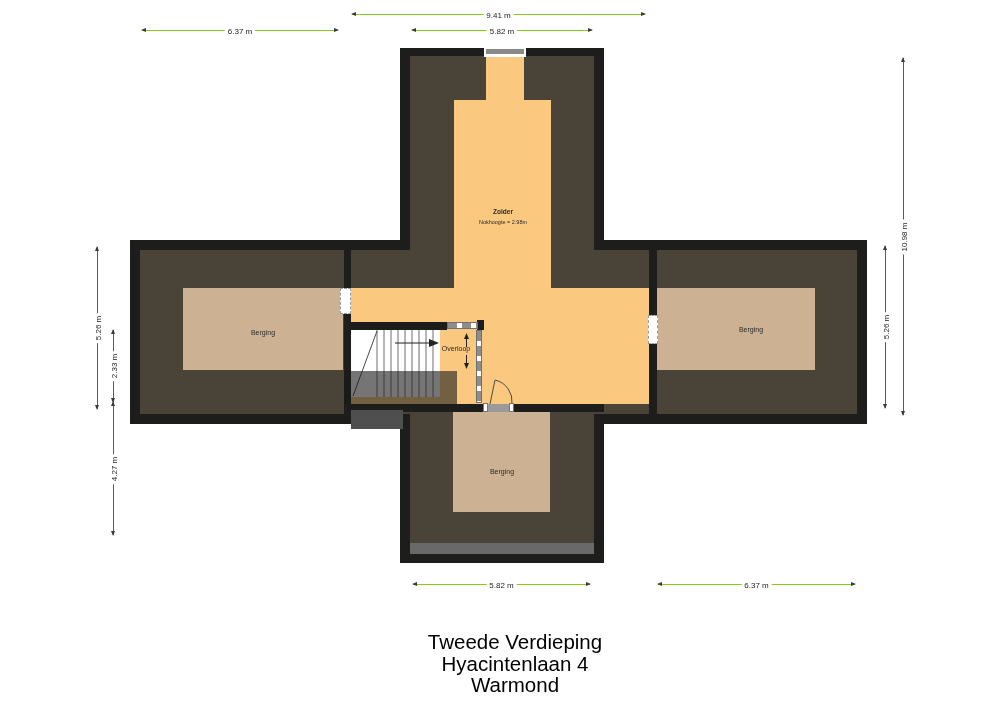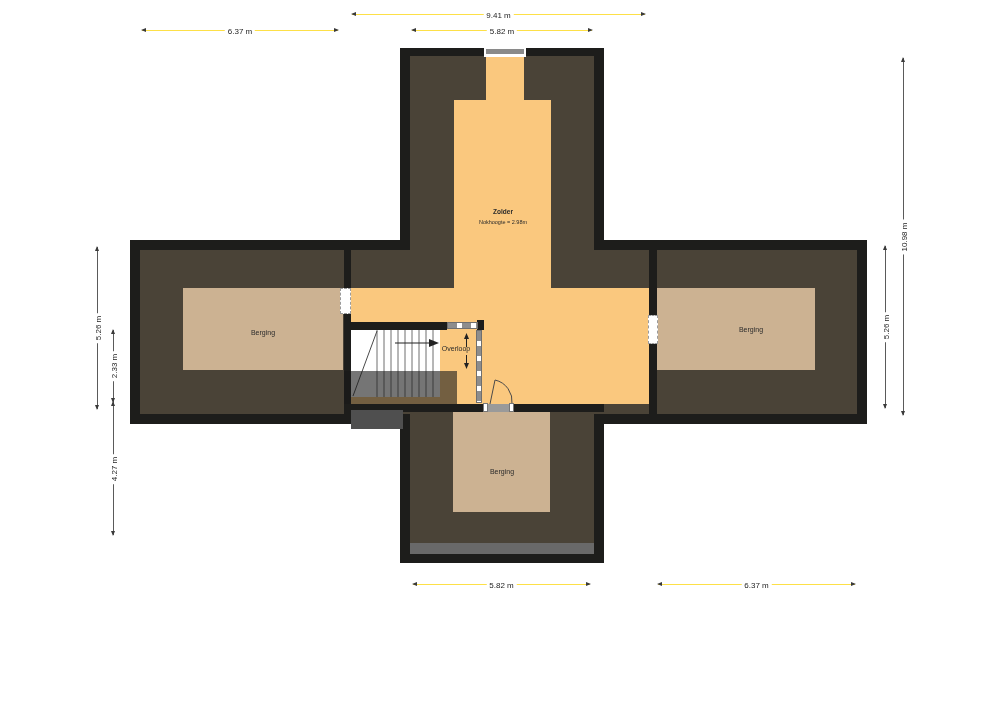--- a/index.html
+++ b/index.html
@@ -22,21 +22,21 @@
          border:1px solid #6f6f6f;box-sizing:border-box;}
   .open-dash{background:#fff;border:1px dashed #9b9b9b;box-sizing:border-box;}
   .thresh{background:#9a9a9a;}
   .doorsq{background:#fff;border:1px solid #777;box-sizing:border-box;}
   
   .roomlbl{color:#2b2b2b;text-align:center;line-height:1.1;}
   .lbl7{font-size:7px;}
   .lbl65{font-size:6.5px;font-weight:600;}
   .lbl55{font-size:5.5px;}
   
-  .dim-h{position:absolute;height:1px;background:#fde047;}
+  .dim-h{position:absolute;height:1px;background:#84cc16;}
   .dim-h::before{content:"";position:absolute;left:-1px;top:-2px;width:0;height:0;
      border-top:2.5px solid transparent;border-bottom:2.5px solid transparent;border-right:5px solid #3a3a3a;}
   .dim-h::after{content:"";position:absolute;right:-1px;top:-2px;width:0;height:0;
      border-top:2.5px solid transparent;border-bottom:2.5px solid transparent;border-left:5px solid #3a3a3a;}
   .dim-v{position:absolute;width:1px;background:#5a5a5a;}
   .dim-v::before{content:"";position:absolute;top:-1px;left:-2px;width:0;height:0;
      border-left:2.5px solid transparent;border-right:2.5px solid transparent;border-bottom:5px solid #3a3a3a;}
   .dim-v::after{content:"";position:absolute;bottom:-1px;left:-2px;width:0;height:0;
      border-left:2.5px solid transparent;border-right:2.5px solid transparent;border-top:5px solid #3a3a3a;}
   .dim-lbl{position:absolute;left:50%;top:50%;transform:translate(-50%,-50%);
@@ -152,14 +152,19 @@
   <div class="dim-v" style="left:885px;top:246px;height:162px;">
     <span class="dim-lbl rot">5.26 m</span>
   </div>
   <div class="dim-h" style="left:413px;top:584px;width:177px;">
     <span class="dim-lbl">5.82 m</span>
   </div>
   <div class="dim-h" style="left:658px;top:584px;width:197px;">
     <span class="dim-lbl">6.37 m</span>
   </div>
 
+  <div class="title">
+    <div>Tweede Verdieping</div>
+    <div>Hyacintenlaan 4</div>
+    <div>Warmond</div>
+  </div>
 
 </div>
 
 </body></html>

